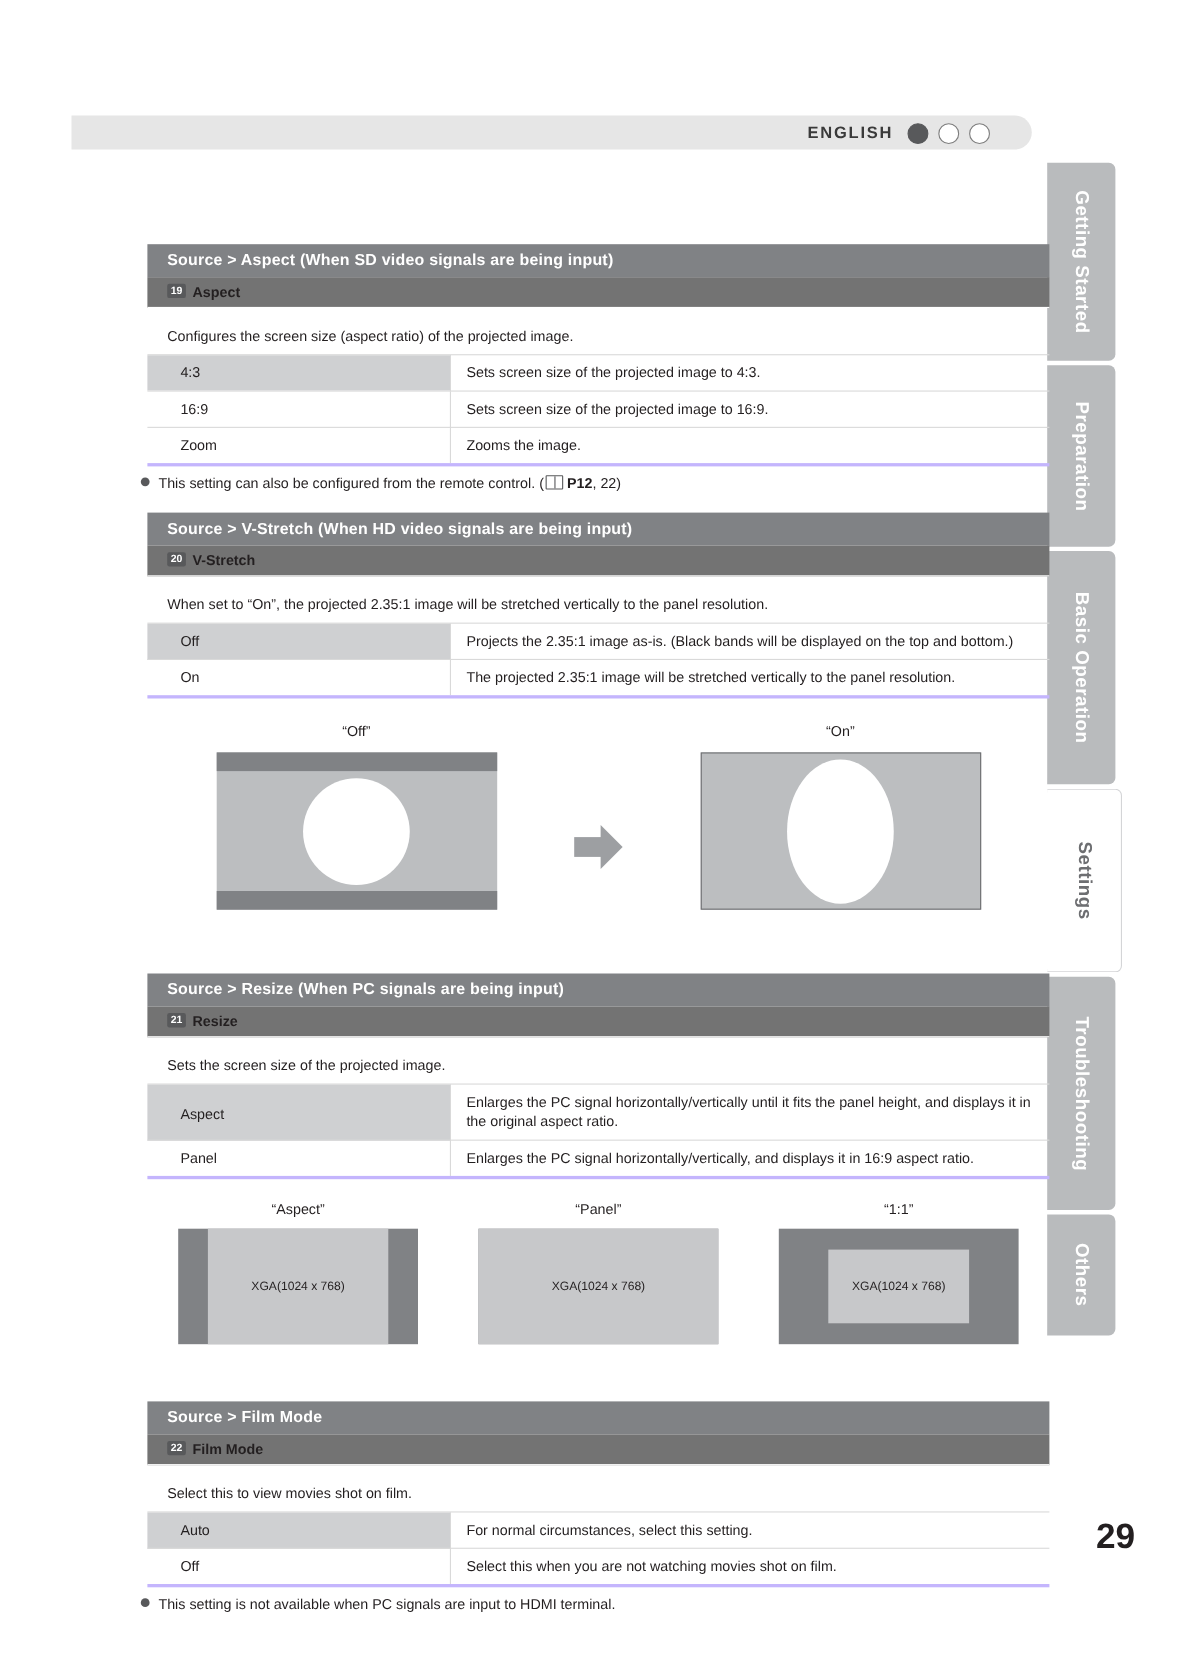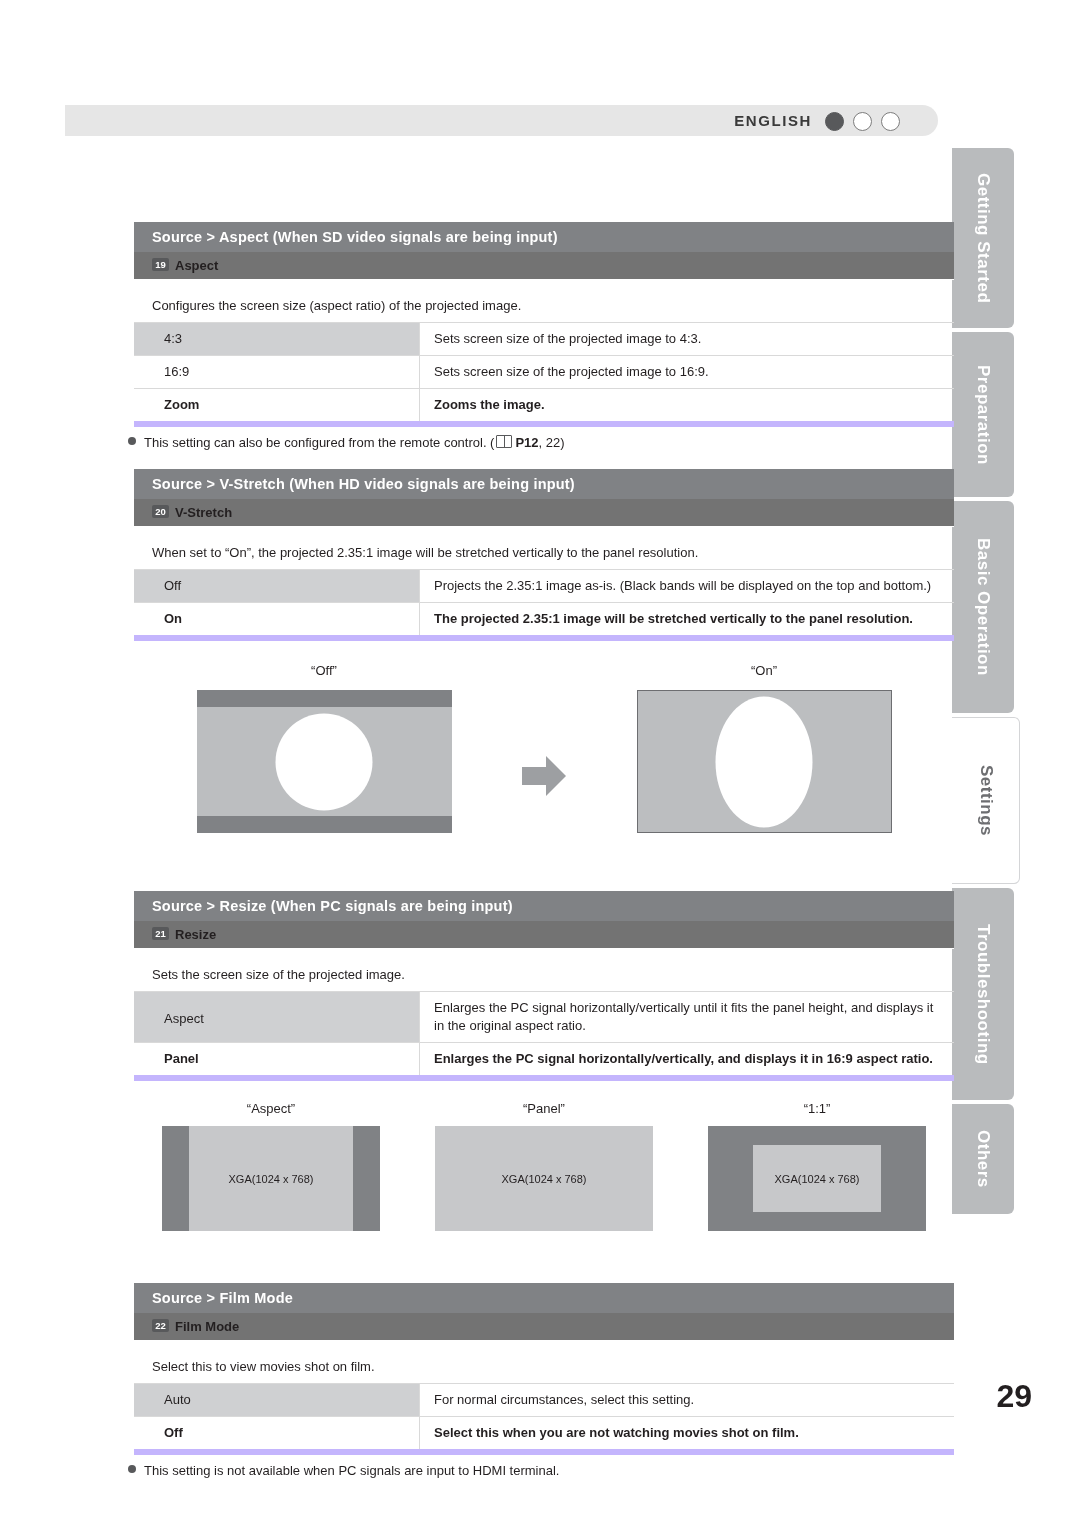--- a/index.html
+++ b/index.html
@@ -121,29 +121,29 @@
   }
   .desc-row {
     font-size: 13px;
     padding: 17px 10px 7px 18px;
     border-bottom: 1px solid #d9d9d9;
     line-height: 1.35;
   }
   .opt-table { width: 100%; border-collapse: collapse; table-layout: fixed; }
   .opt-table td {
     font-size: 13px;
-    padding: 7px 10px;
+    padding: 7px 0;
     border-bottom: 1px solid #d9d9d9;
     vertical-align: top;
     line-height: 1.4;
   }
   .opt-table td.k { width: 245px; padding-left: 30px; border-right: 1px solid #d9d9d9; }
   .opt-table td.v { padding-left: 14px; }
   .opt-table tr.shade td.k { background: #cfd0d2; }
-  .opt-table tr:last-child td { border-bottom: 6px solid #c4b5fd; font-weight: bold; }
+  .opt-table tr:last-child td { border-bottom: 3px solid #c4b5fd; }
 
   .note {
     font-size: 13px;
     padding: 7px 0 0 16px;
     position: relative;
     line-height: 1.4;
   }
   .note .bullet {
     position: absolute; left: 0; top: 10px;
     width: 8px; height: 8px; border-radius: 50%; background: #58595b;

